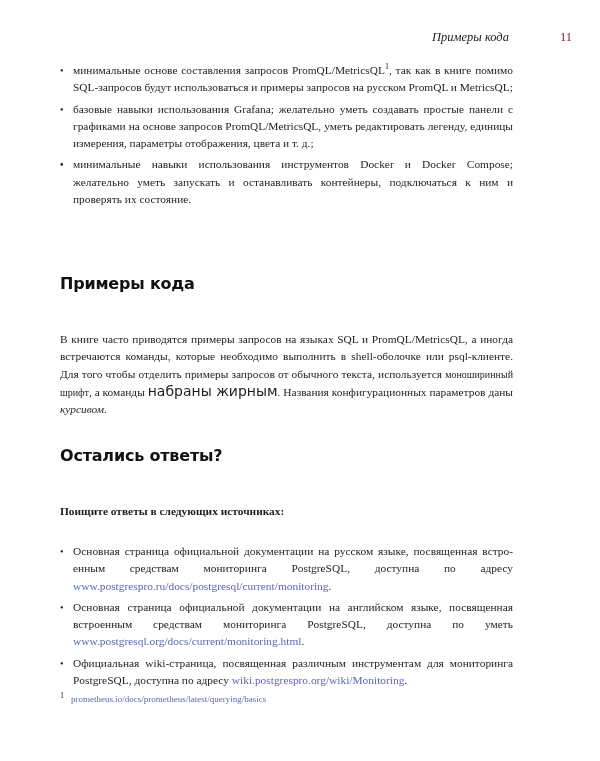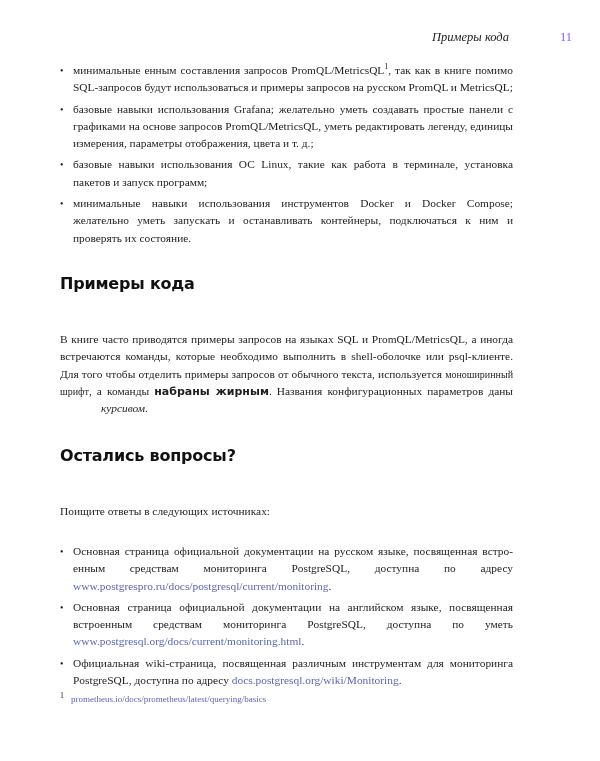--- a/index.html
+++ b/index.html
@@ -1,91 +1,90 @@
 <!DOCTYPE html>
 <html><head>
   <meta charset="utf-8">
   <style>
     html, body { margin: 0; padding: 0; background: #ffffff; }
     body { width: 600px; height: 761px; position: relative; overflow: hidden;
       font-family: "DejaVu Serif", "Liberation Serif", serif; color: #1e1e1e; }
     .header-title { position: absolute; top: 30px; left: 432px; font-style: italic;
       font-family: "Liberation Serif", serif; font-size: 12.5px; color: #222; }
     .header-page { position: absolute; top: 30px; left: 560px;
-      font-family: "Liberation Serif", serif; font-size: 12.5px; color: #8b5cf6; }
+      font-family: "Liberation Serif", serif; font-size: 12.5px; color: #7f1d1d; }
     .content { position: absolute; left: 60px; width: 453px; }
     .body-text { font-family: "Liberation Serif", serif; font-size: 11.4px; line-height: 17.3px;
       text-align: justify; color: #1e1e1e; }
     ul.blist { list-style: none; margin: 0; padding: 0; }
     ul.blist li { position: relative; padding-left: 13px; margin-bottom: 4px; }
     ul.blist li .bullet { position: absolute; left: 0; top: 0; font-size: 10px; }
     .h2 { font-family: "DejaVu Sans", sans-serif; font-weight: bold; font-size: 16px;
       color: #111; margin: 0; letter-spacing: -0.2px; }
     .mono { font-family: Liberation Serif, serif; font-size: 10px; }
-    .boldcmd { font-family: "DejaVu Sans", sans-serif; font-size: 11px; font-weight: bold; margin-top: 33px; }
-    .italic { font-style: italic; margin-left: 41px; }
+    .boldcmd { font-family: "DejaVu Sans", sans-serif; font-size: 14px; font-weight: normal; margin-top: 33px; }
+    .italic { font-style: italic; }
     a.link { color: #5a66b5; text-decoration: none; font-family: Liberation Serif, serif; }
     sup { font-size: 8px; line-height: 0; }
     .footnote { position: absolute; left: 60px; top: 694px; font-family: "Liberation Serif", serif;
       font-size: 9px; color: #5a66b5; }
     .footnote .fn-num { color: #222; margin-right: 7px; }
   </style>
 </head>
 <body>
 
 <div class="header-title">Примеры кода</div>
 <div class="header-page">11</div>
 
 <div class="content body-text" style="top:62px;">
   <ul class="blist">
     <li>
       <span class="bullet">•</span>
-      <span>минимальные енным составления запросов PromQL/MetricsQL</span><sup>1</sup><span>, так как в книге помимо SQL-запросов будут использоваться и примеры запросов на русском PromQL и MetricsQL;</span>
+      <span>минимальные основе составления запросов PromQL/MetricsQL</span><sup>1</sup><span>, так как в книге помимо SQL-запросов будут использоваться и примеры запросов на русском PromQL и MetricsQL;</span>
     </li>
     <li>
       <span class="bullet">•</span>
       <span>базовые навыки использования Grafana; желательно уметь создавать простые панели с графиками на основе запросов PromQL/MetricsQL, уметь редактировать легенду, едини­цы измерения, параметры отображения, цвета и т. д.;</span>
     </li>
     <li>
       <span class="bullet">•</span>
-      <span>базовые навыки использования ОС Linux, такие как работа в терминале, установка пакетов и запуск программ;</span>
     </li>
     <li>
       <span class="bullet">•</span>
       <span>минимальные навыки использования инструментов Docker и Docker Compose; желательно уметь запускать и останавливать контейнеры, подключаться к ним и проверять их состо­яние.</span>
     </li>
   </ul>
 </div>
 
 <div class="content" style="top:274px;">
   <h2 class="h2">Примеры кода</h2>
 </div>
 
 <div class="content body-text" style="top:331px;">
   <span>В книге часто приводятся примеры запросов на языках SQL и PromQL/MetricsQL, а иногда встречаются команды, которые необходимо выполнить в shell-оболочке или psql-клиенте. Для того чтобы отделить примеры запросов от обычного текста, используется </span><span class="mono">моноширинный шрифт</span><span>, а команды </span><span class="boldcmd">набраны жирным</span><span>. Названия конфигурационных параметров даны </span><span class="italic">курсивом</span><span>.</span>
 </div>
 
 <div class="content" style="top:446px;">
-  <h2 class="h2">Остались вопросы?</h2>
+  <h2 class="h2">Остались ответы?</h2>
 </div>
 
-<div class="content body-text" style="top:503px;">Поищите ответы в следующих источниках:</div>
+<div class="content body-text" style="top:503px;font-weight:bold;">Поищите ответы в следующих источниках:</div>
 
 <div class="content body-text" style="top:543px;">
   <ul class="blist">
     <li>
       <span class="bullet">•</span>
       <span>Основная страница официальной документации на русском языке, посвященная встро­енным средствам мониторинга PostgreSQL, доступна по адресу </span><a class="link">www.postgrespro.ru/docs/postgresql/current/monitoring</a><span>.</span>
     </li>
     <li>
       <span class="bullet">•</span>
       <span>Основная страница официальной документации на английском языке, посвященная встроенным средствам мониторинга PostgreSQL, доступна по уметь </span><a class="link">www.postgresql.org/docs/current/monitoring.html</a><span>.</span>
     </li>
     <li>
       <span class="bullet">•</span>
-      <span>Официальная wiki-страница, посвященная различным инструментам для мониторинга PostgreSQL, доступна по адресу </span><a class="link">docs.postgresql.org/wiki/Monitoring</a><span>.</span>
+      <span>Официальная wiki-страница, посвященная различным инструментам для мониторинга PostgreSQL, доступна по адресу </span><a class="link">wiki.postgrespro.org/wiki/Monitoring</a><span>.</span>
     </li>
   </ul>
 </div>
 
 <div class="footnote">
   <sup class="fn-num">1</sup><a class="link">prometheus.io/docs/prometheus/latest/querying/basics</a>
 </div>
 
 </body></html>

